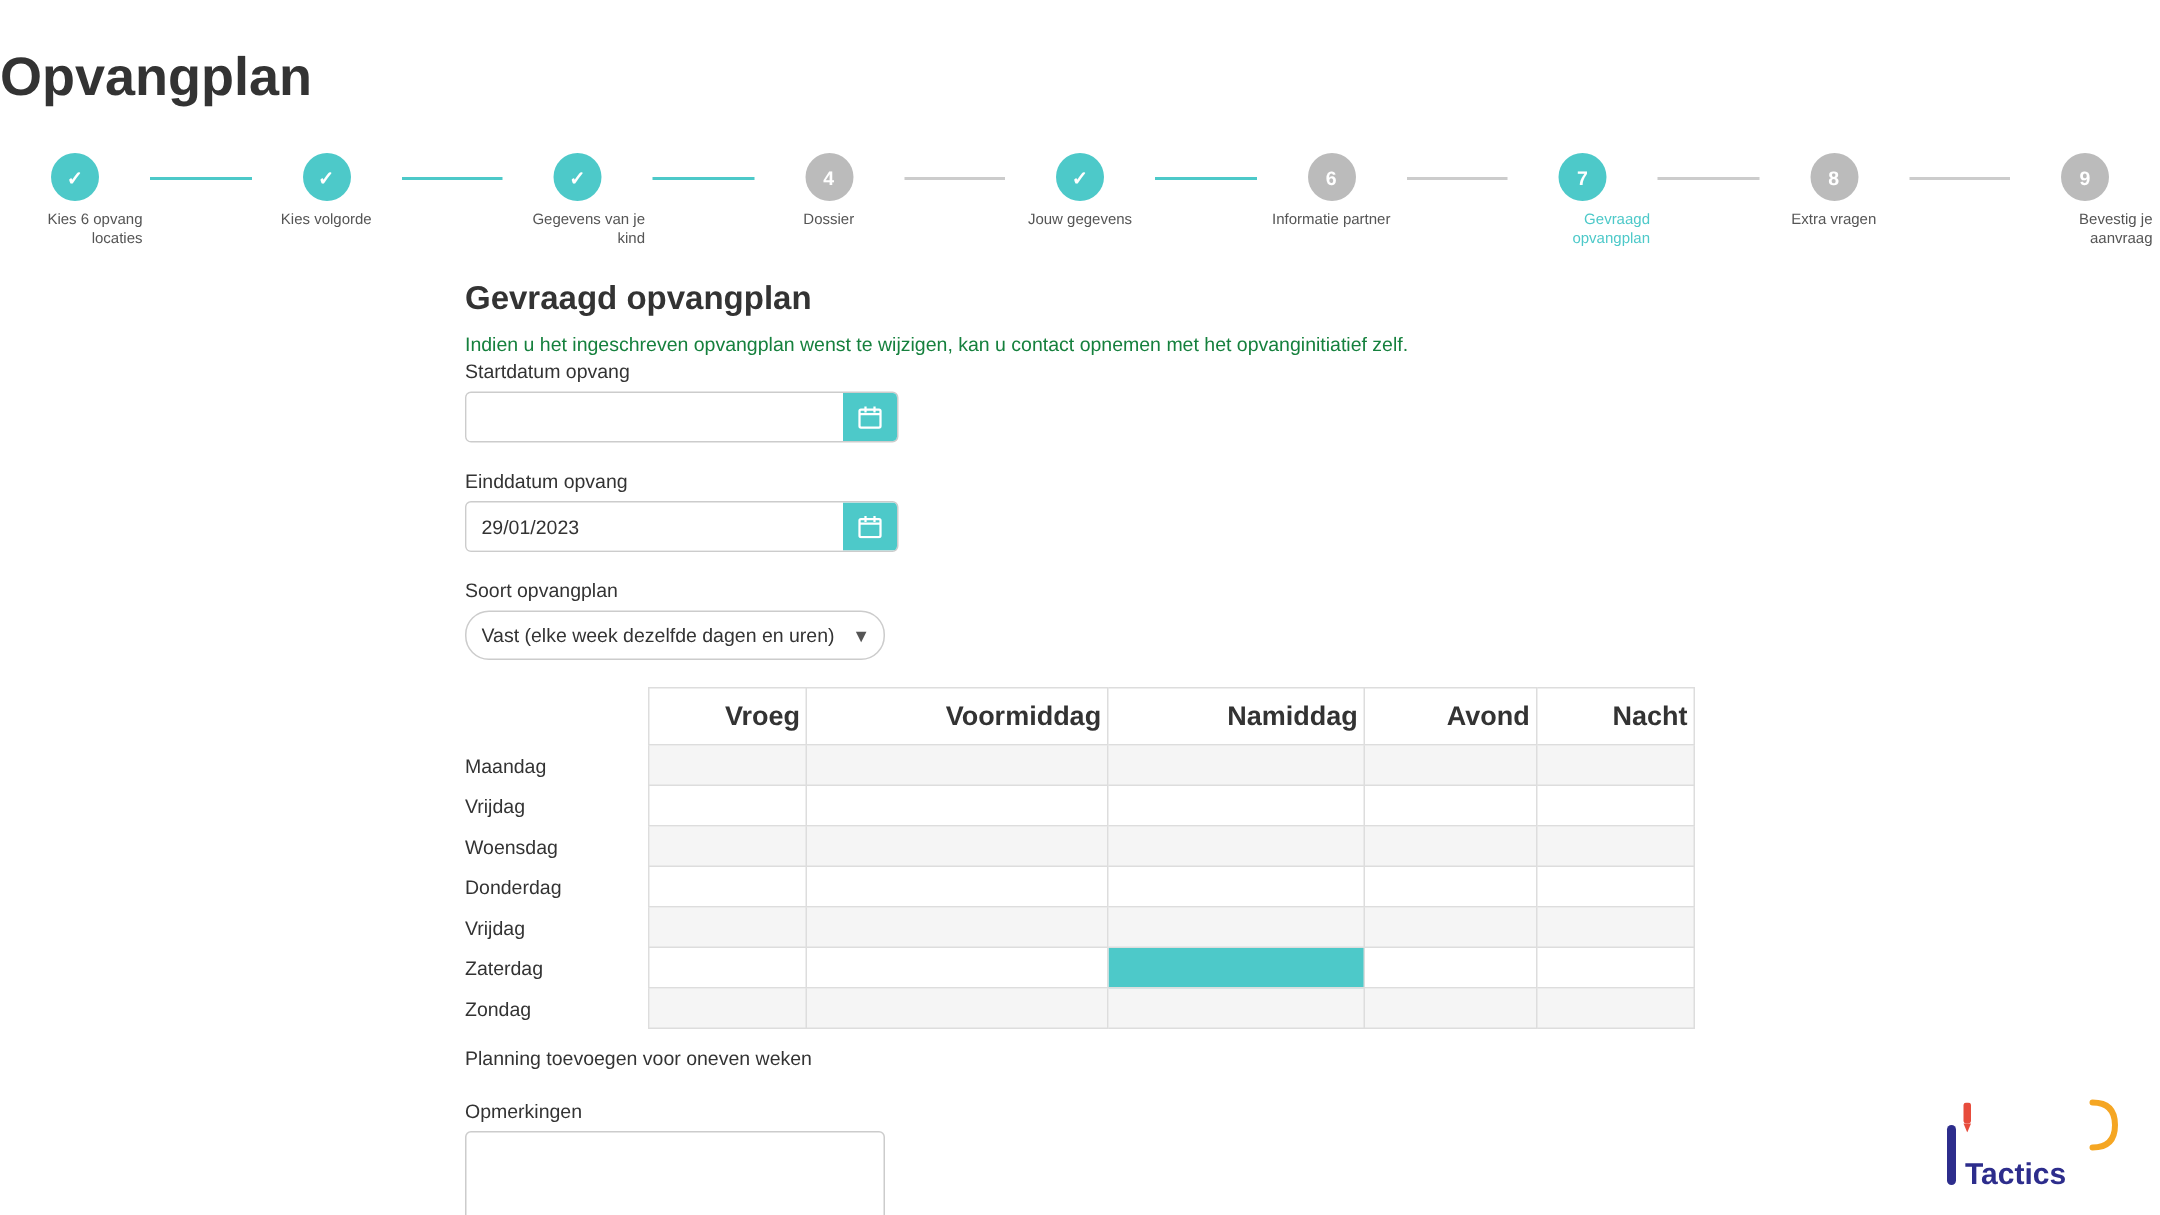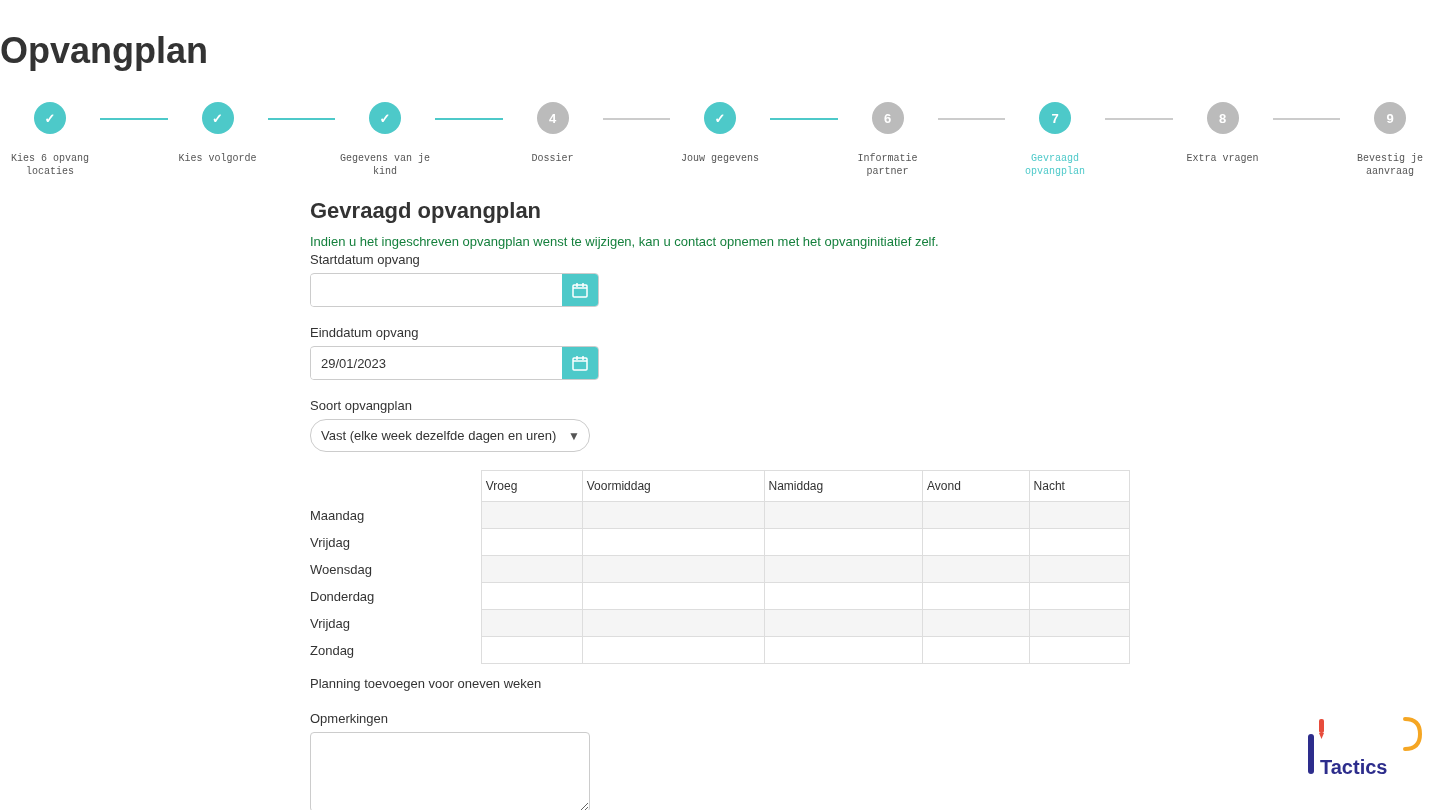--- a/index.html
+++ b/index.html
@@ -45,27 +45,26 @@
       color: #fff;
       position: relative;
       z-index: 1;
     }
 
     .step-circle.completed { background: #4dc9c9; }
     .step-circle.active { background: #4dc9c9; }
     .step-circle.inactive { background: #bbb; }
 
     .step-label {
-      text-align: center;
+      text-align: right;
       font-size: 10px;
       color: #555;
-      margin-top: 18px;
+      margin-top: 6px;
       line-height: 1.3;
       max-width: 90px;
-      font-family: Liberation Mono, monospace;
     }
 
     .step-label.active-label { color: #4dc9c9; }
 
     .step-connector {
       flex: 1;
       height: 2px;
       background: #ccc;
       margin-top: 16px;
       min-width: 20px;
@@ -161,24 +160,24 @@
       color: #555;
     }
 
     .schedule-table {
       width: 100%;
       border-collapse: collapse;
       margin-top: 10px;
     }
 
     .schedule-table th {
-      text-align: left;
+      text-align: right;
       padding: 8px 4px;
-      font-weight: normal;
-      font-size: 12px;
+      font-weight: bold;
+      font-size: 18px;
       color: #333;
       border: 1px solid #ddd;
       background: #fff;
     }
 
     .schedule-table th:first-child {
       border: none;
       background: none;
     }
 
@@ -230,27 +229,27 @@
       border-radius: 4px;
       padding: 8px;
       font-size: 13px;
       resize: both;
       outline: none;
     }
 
     
     .tactics-logo {
       position: fixed;
-      bottom: 16px;
+      bottom: 0;
       right: 0;
       width: 160px;
       height: 90px;
       display: flex;
       align-items: center;
-      justify-content: flex-end;
+      justify-content: flex-start;
       padding: 10px 15px;
     }
 
     .tactics-logo-inner {
       display: flex;
       flex-direction: column;
       align-items: center;
     }
   </style>
 </head>
@@ -403,20 +402,28 @@
         </tr>
         <tr>
           <td>Vrijdag</td>
           <td></td>
           <td></td>
           <td></td>
           <td></td>
           <td></td>
         </tr>
         <tr>
+          <td>Zaterdag</td>
+          <td></td>
+          <td></td>
+          <td class="checked-cell"></td>
+          <td></td>
+          <td></td>
+        </tr>
+        <tr>
           <td>Zondag</td>
           <td></td>
           <td></td>
           <td></td>
           <td></td>
           <td></td>
         </tr>
       </tbody>
   </table>
 

